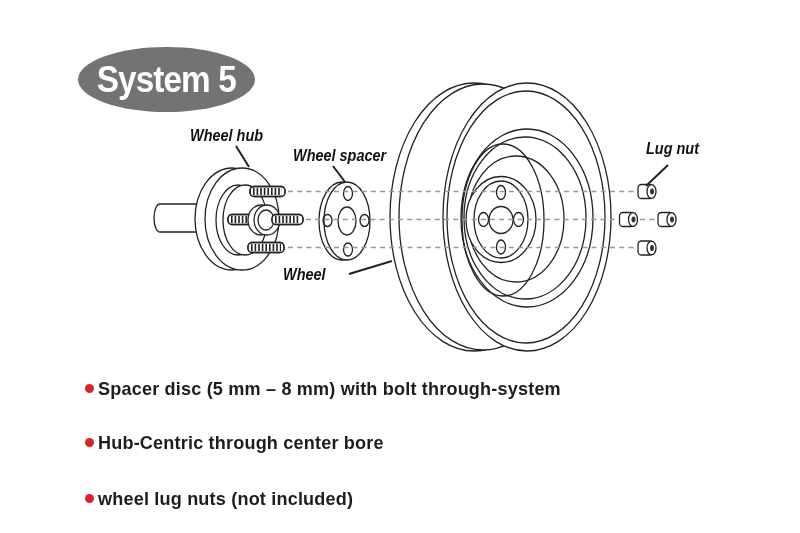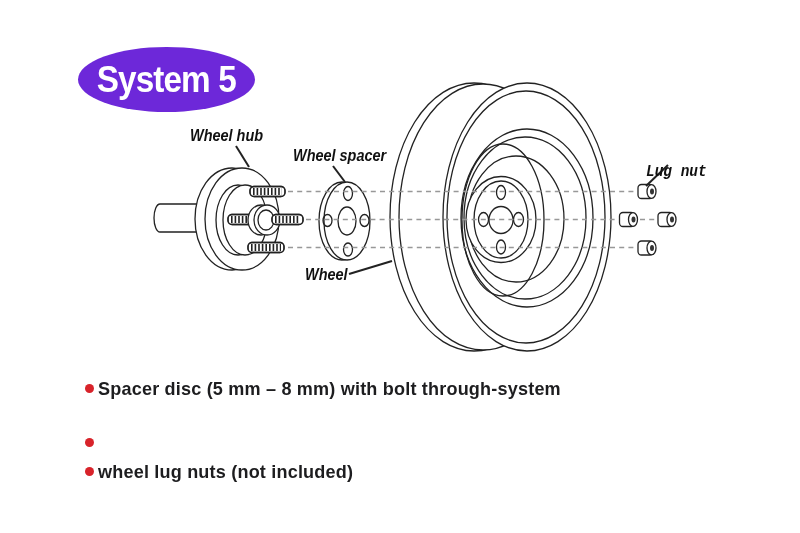--- a/index.html
+++ b/index.html
@@ -1,32 +1,32 @@
 <!DOCTYPE html>
 <html><head>
 <meta charset="utf-8">
 <style>
   html,body{margin:0;padding:0;background:#fff;}
   .page{position:relative;width:800px;height:533px;background:#ffffff;overflow:hidden;
         font-family:"Liberation Sans",sans-serif;}
   
   .badge{position:absolute;left:78px;top:47px;width:177px;height:65px;border-radius:50%;
-         background:#6d28d9;display:flex;align-items:center;justify-content:center;}
+         background:#737373;display:flex;align-items:center;justify-content:center;}
   .badge span{color:#ffffff;font-weight:bold;font-size:37px;letter-spacing:-1px;
               transform:scaleX(0.9);white-space:nowrap;}
   
   .diagram{position:absolute;left:0;top:0;}
   
   .plabel{position:absolute;color:#111;font-weight:bold;font-style:italic;font-size:17px;
           white-space:nowrap;}
   .plabel span{display:inline-block;transform:scaleX(0.85);transform-origin:0 50%;}
   .lbl-hub{left:190px;top:126px;}
   .lbl-spacer{left:293px;top:146px;}
-  .lbl-wheel{left:305px;top:265px;}
-  .lbl-lugnut{left:646px;top:162px;font-family:Liberation Mono, monospace;}
+  .lbl-wheel{left:283px;top:265px;}
+  .lbl-lugnut{left:646px;top:139px;}
   
   .features{position:absolute;left:85px;top:375px;width:710px;margin:0;padding:0;
             list-style:none;color:#1d1d1f;}
   .features li{position:relative;padding-left:13px;line-height:27px;font-size:19px;
                font-weight:bold;}
   .features li .dot{position:absolute;left:0;top:9px;width:9px;height:9px;border-radius:50%;
                background:#d8232a;}
   .features li div{white-space:nowrap;}
   .features li div span{display:inline-block;transform:scaleX(0.95);transform-origin:0 50%;
                letter-spacing:0.2px;}
@@ -161,20 +161,21 @@
   </div>
 
   <ul class="features">
     <li>
       <span class="dot"></span>
       <div><span>Spacer disc (5 mm – 8 mm) with bolt through-system</span></div>
       <div><span></span></div>
     </li>
     <li>
       <span class="dot"></span>
+      <div><span>Hub-Centric through center bore</span></div>
       <div><span></span></div>
     </li>
     <li class="third">
       <span class="dot"></span>
       <div><span>wheel lug nuts (not included)</span></div>
     </li>
   </ul>
 
 </div>
 

